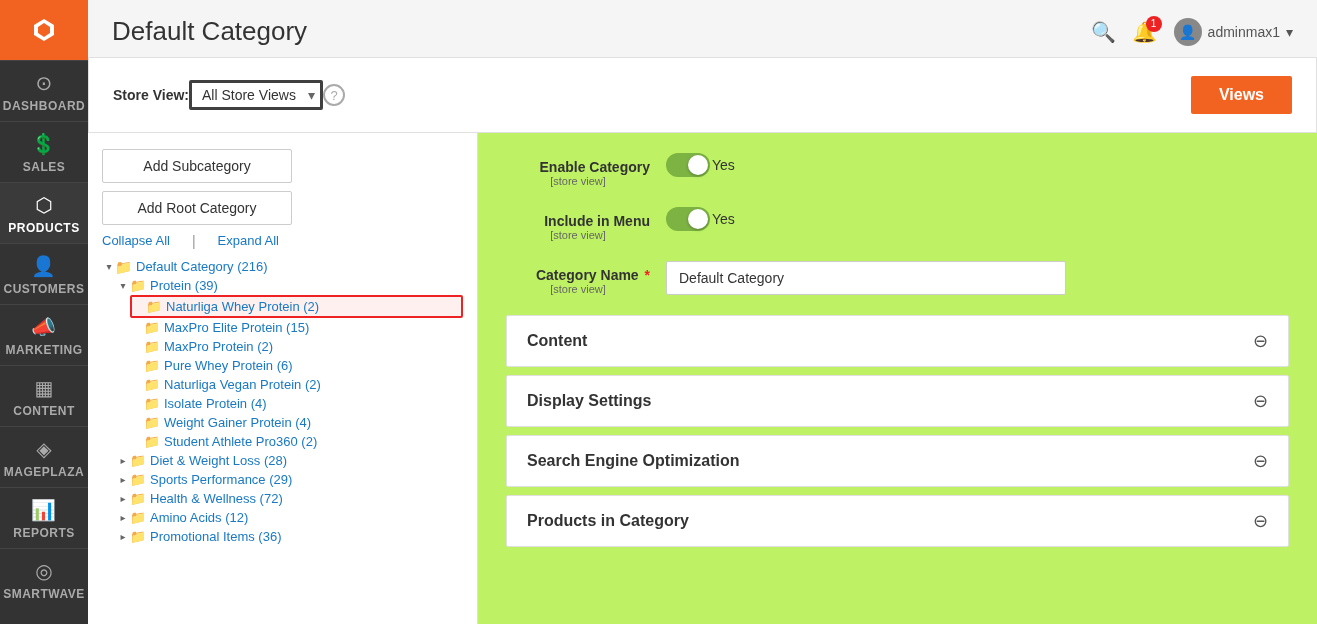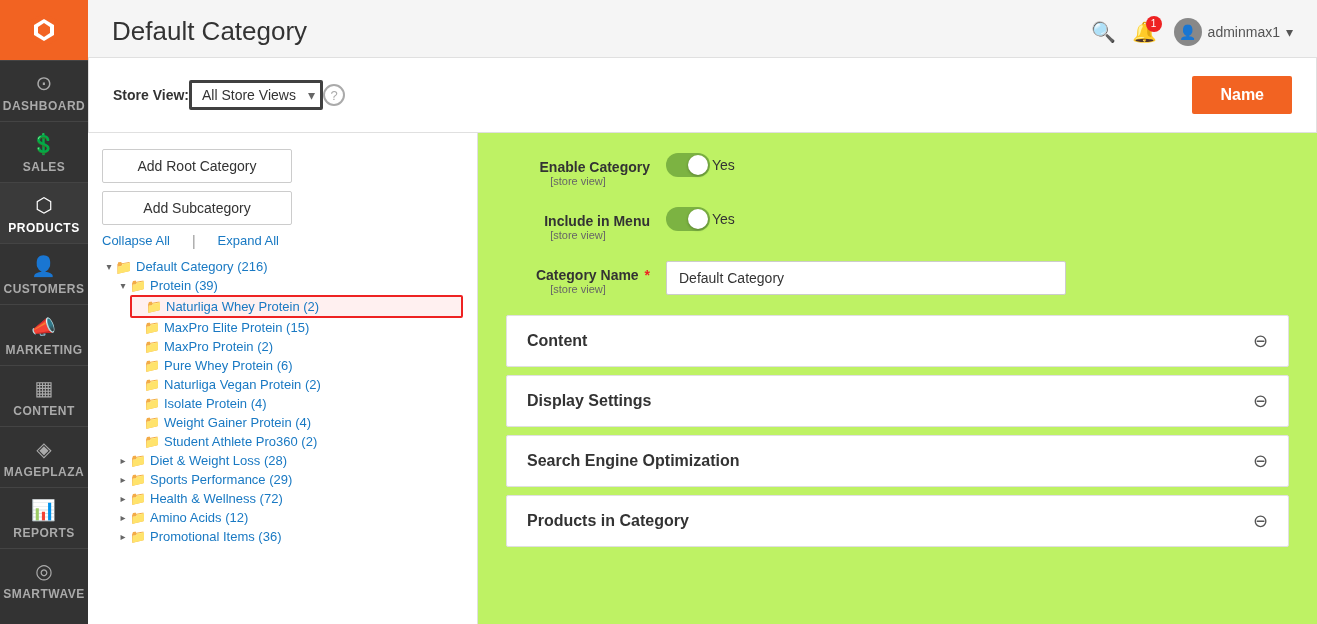--- a/index.html
+++ b/index.html
@@ -420,28 +420,28 @@
       <span class="store-view-label">Store View:</span>
       <div class="store-view-wrapper">
         <select class="store-view-select">
           <option>All Store Views</option>
         </select>
       </div>
       <div class="help-icon">
         <span>?</span>
       </div>
     </div>
-    <button class="save-btn">Name</button>
+    <button class="save-btn">Views</button>
   </div>
 
   <div class="content-area">
 
     <div class="left-panel">
+      <button class="btn-add">Add Subcategory</button>
       <button class="btn-add">Add Root Category</button>
-      <button class="btn-add">Add Subcategory</button>
 
       <div class="collapse-expand">
         <a>Collapse All</a>
         <span class="sep"> | </span>
         <a>Expand All</a>
       </div>
 
       <div class="tree">
 
         <div class="tree-item">

